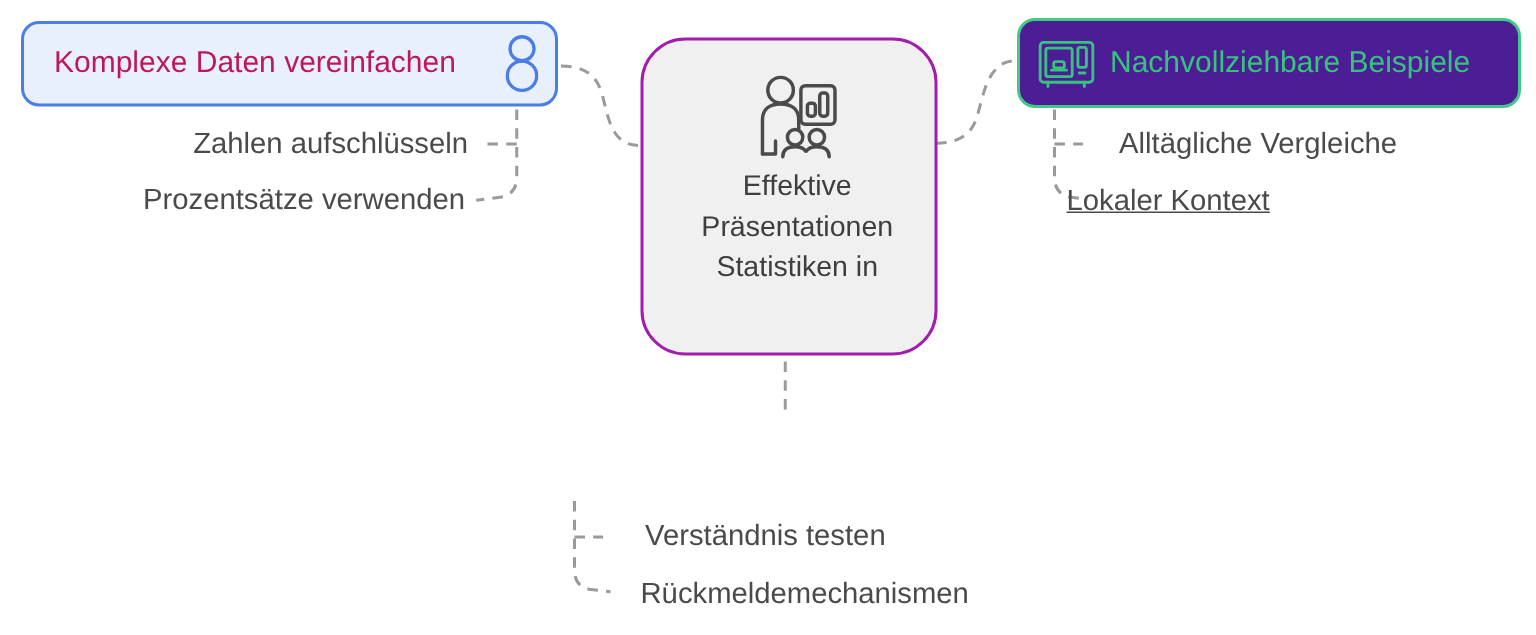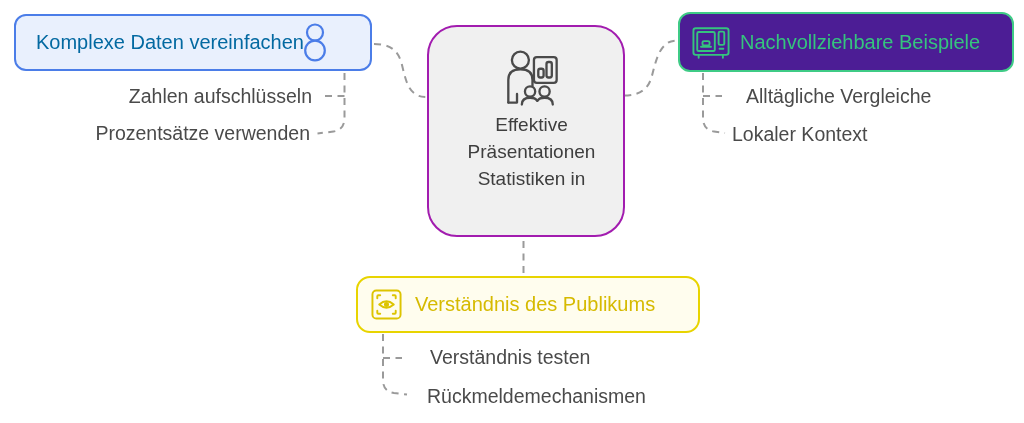--- a/index.html
+++ b/index.html
@@ -10,22 +10,22 @@
   .abs{position:absolute;box-sizing:border-box;padding-left:11px;}
   
   #connectors{position:absolute;left:0;top:0;width:1024px;height:423px;}
   #connectors path{fill:none;stroke:#9a9a9a;stroke-width:2;stroke-dasharray:7 5.5;}
   
   .node{
     display:flex;align-items:center;border-radius:12px;border:2px solid;
     font-size:20px;cursor:default;
   }
   .node-blue{left:14px;top:14px;width:358px;height:57px;
-    background:#e9f0fd;border-color:#4b7de8;color:#0369a1;
-    justify-content:flex-start;padding:0 11px 0 20px;}
+    background:#e9f0fd;border-color:#4b7de8;color:#be185d;
+    justify-content:space-between;padding:0 11px 0 20px;}
   .node-green{left:678px;top:12px;width:336px;height:60px;
     background:#4c1d95;border-color:#3fcb86;color:#35c47e;
     padding:0 10px 0 12px;gap:10px;}
   .node-yellow{left:356px;top:276px;width:344px;height:57px;border-radius:14px;
     background:#fffdee;border-color:#e8d400;color:#d6ba00;
     padding:0 10px 0 13px;gap:13px;}
   
   .center-node{
     left:427px;top:25px;width:198px;height:212px;border-radius:30px;
     background:#f0f0f0;border:2px solid #a21caf;color:#3e3e3e;
@@ -105,35 +105,19 @@
           <path d="M29 24.5 L33 24.5"></path>
           <path d="M7 31 L7 34"></path>
           <path d="M32.5 31 L32.5 34"></path>
         </g>
       </svg>
     </span>
     <span>Nachvollziehbare Beispiele</span>
   </div>
 
   <div class="abs sub" style="left:735px;top:84px;">Alltägliche Vergleiche</div>
-  <div class="abs sub" style="left:721px;top:122px;">Lokaler Kontext</div>
+  <div class="abs sub" style="left:700px;top:122px;text-decoration:underline;">Lokaler Kontext</div>
 
-  <div class="abs node node-yellow">
-    <span class="icn">
-      <svg width="31" height="31" viewBox="0 0 32 32" xmlns="http://www.w3.org/2000/svg">
-        <g fill="none" stroke="#ddc400" stroke-width="2" stroke-linecap="round" stroke-linejoin="round">
-          <rect x="1.5" y="1.5" width="29" height="29" rx="4"></rect>
-          <path d="M6.5 9.5 L6.5 7.5 Q6.5 6.5 7.5 6.5 L9.5 6.5"></path>
-          <path d="M22.5 6.5 L24.5 6.5 Q25.5 6.5 25.5 7.5 L25.5 9.5"></path>
-          <path d="M25.5 22.5 L25.5 24.5 Q25.5 25.5 24.5 25.5 L22.5 25.5"></path>
-          <path d="M9.5 25.5 L7.5 25.5 Q6.5 25.5 6.5 24.5 L6.5 22.5"></path>
-          <path d="M8.5 16 Q16 9.5 23.5 16 Q16 22.5 8.5 16 Z"></path>
-          <circle cx="16" cy="16" r="2.6" fill="#ddc400" stroke="none"></circle>
-        </g>
-      </svg>
-    </span>
-    <span>Verständnis des Publikums</span>
-  </div>
 
   <div class="abs sub" style="left:419px;top:345px;">Verständnis testen</div>
   <div class="abs sub" style="left:416px;top:384px;">Rückmeldemechanismen</div>
 
 </div>
 
 </body></html>

